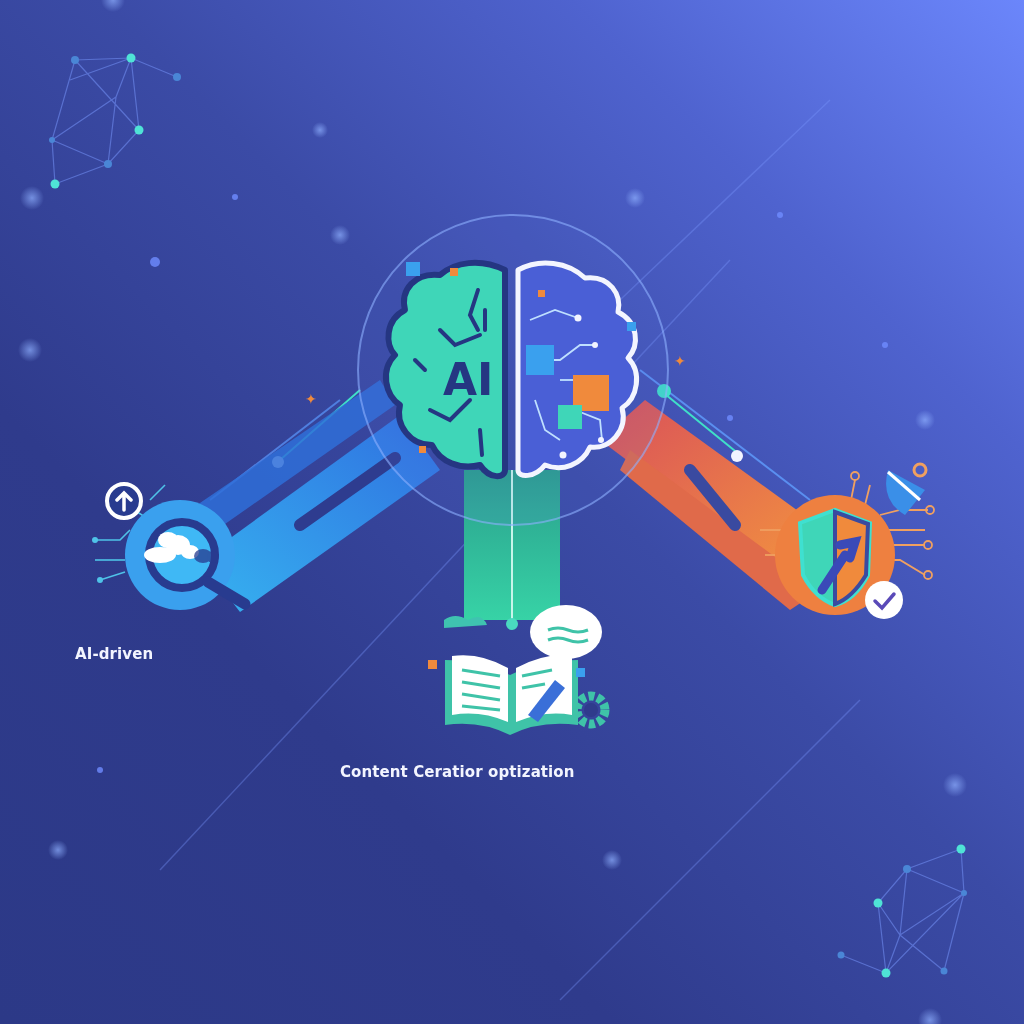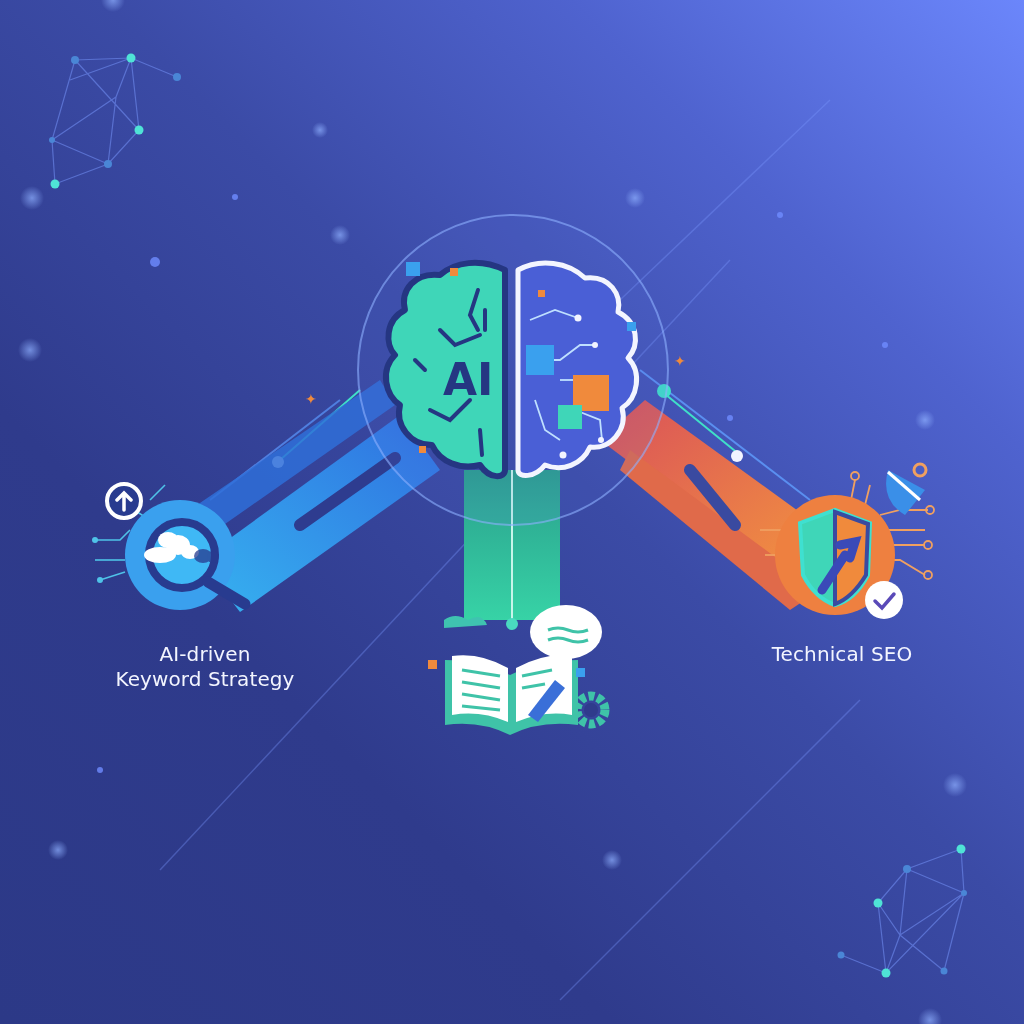--- a/index.html
+++ b/index.html
@@ -1,20 +1,20 @@
 <!DOCTYPE html>
 <html><head>
 <meta charset="utf-8">
 <style>
   html,body{margin:0;padding:0;}
   body{width:1024px;height:1024px;overflow:hidden;position:relative;
     font-family:"DejaVu Sans","Liberation Sans",sans-serif;
     background:linear-gradient(225deg,#6b86fb 0%,#4f63cf 22%,#3b4ba6 45%,#2f3b8c 70%,#2c3987 100%);}
   .bg{position:absolute;inset:0;}
-  .label{position:absolute;color:#f3f5ff;text-align:center;font-size:20px;line-height:25px;letter-spacing:0.1px;}
+  .label{position:absolute;color:#f3f5ff;font-size:15px;line-height:25px;letter-spacing:0.1px;font-weight:bold;}
   svg{position:absolute;left:0;top:0;}
 </style>
 </head>
 <body>
 
 <svg class="bg" width="1024" height="1024" viewBox="0 0 1024 1024">
   <defs>
     <linearGradient id="gBlue" x1="0" y1="1" x2="1" y2="0">
       <stop offset="0" stop-color="#36b2f0"></stop>
         <stop offset="1" stop-color="#2f6fe0"></stop>
@@ -235,21 +235,20 @@
     <path d="M548 630 Q558 626 568 630 Q578 634 588 630 M548 640 Q558 636 568 640 Q578 644 588 640" stroke="#3fc3a8" stroke-width="3" fill="none"></path>
     <circle cx="591" cy="710" r="14" fill="none" stroke="#3fc3a8" stroke-width="9" stroke-dasharray="6 3"></circle>
     <circle cx="591" cy="710" r="7" fill="#2f3b8c"></circle>
     <rect x="428" y="660" width="9" height="9" fill="#f08a3c"></rect>
     <rect x="576" y="668" width="9" height="9" fill="#3aa0ee"></rect>
   </g>
 </svg>
 
 <div class="label" style="left:75px;top:642px;width:260px;">
   <div>AI-driven</div>
-  <div>Keyword Strategy</div>
 </div>
 
 <div class="label" style="left:712px;top:642px;width:260px;">
-  <div>Technical SEO</div>
 </div>
 
 <div class="label" style="left:340px;top:760px;width:350px;">
+  <div>Content Ceratior optization</div>
 </div>
 
 </body></html>

